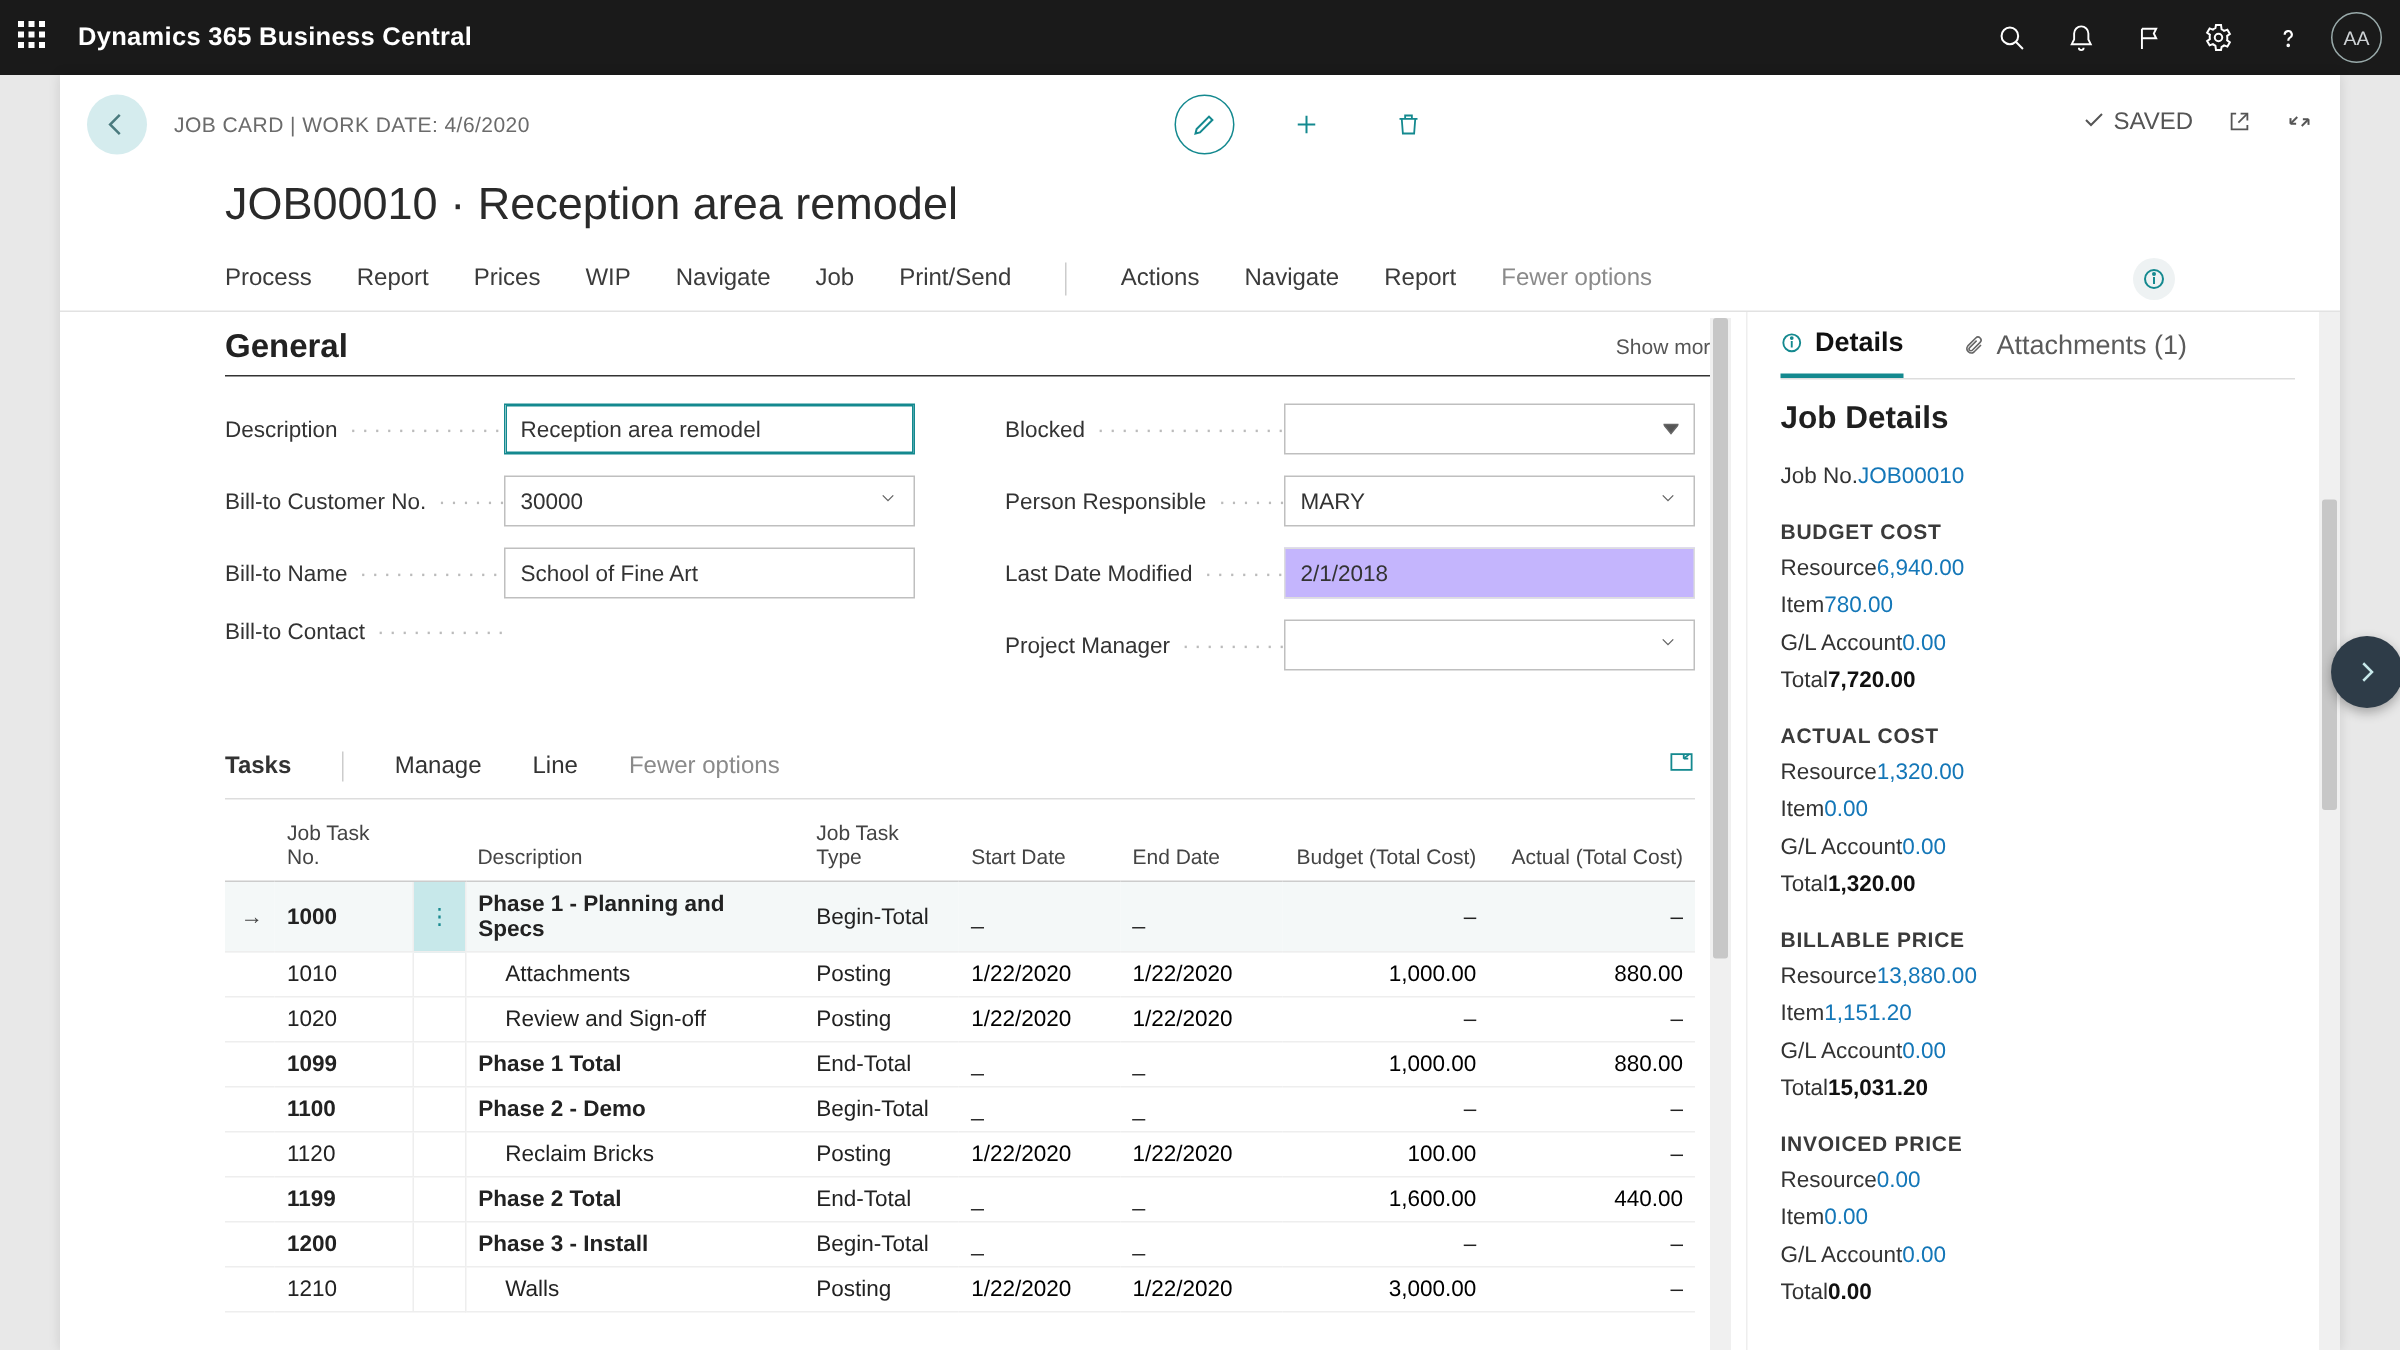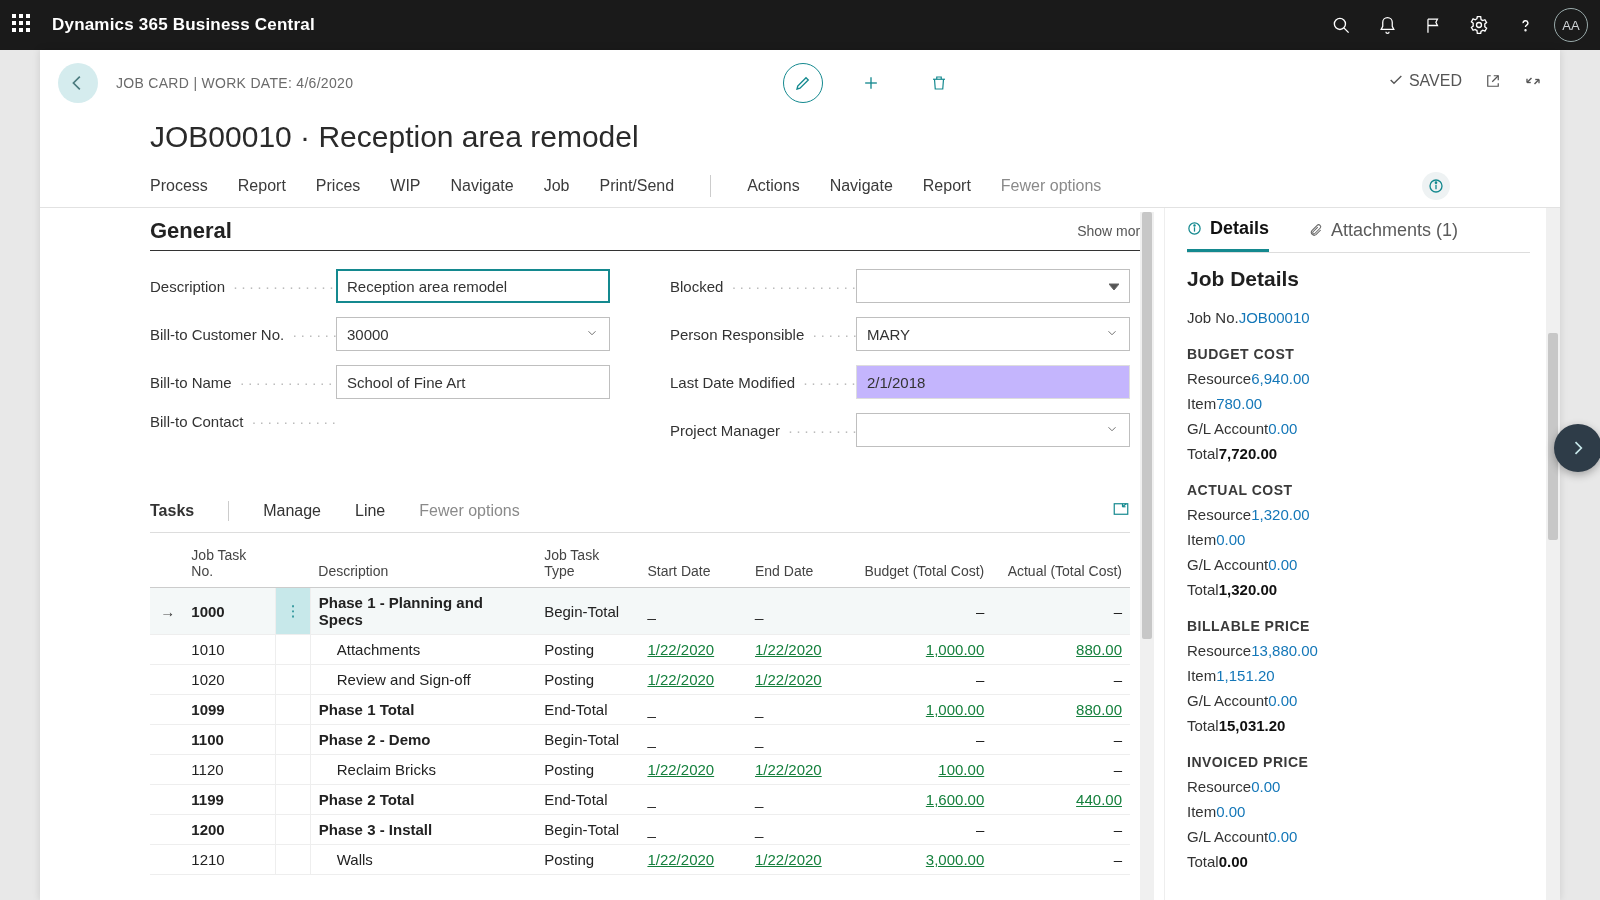--- a/index.html
+++ b/index.html
@@ -62,21 +62,21 @@
   .tasks-bar .cur { font-weight:600; }
   .tasks-bar .sep2 { width:1px; height:20px; background:#ccc; }
   .tasks-bar .fewer { color:#8a8a8a; }
   .tasks-bar .expand { margin-left:auto; cursor:pointer; }
 
   table.tasks { width: calc(100% - 18px); border-collapse: collapse; font-size:15px; color:#222; margin-top:8px; }
   table.tasks th { text-align:left; font-weight:400; color:#444; font-size:14px; padding: 6px 8px 8px; border-bottom:1px solid #ccc; vertical-align:bottom; }
   table.tasks th.r { text-align:right; }
   table.tasks td { padding: 6px 8px; border-bottom:1px solid #eee; height:30px; }
   table.tasks td.r { text-align:right; }
-  table.tasks td.link { color:#15803d; cursor:pointer;text-decoration:underline; }
+  table.tasks td.link { color:#000000; cursor:pointer; }
   table.tasks tr.bold td.desc { font-weight:700; }
   table.tasks tr.bold td.task-no { font-weight:700; }
   table.tasks tr.selected { background:#f4f8f8; }
   table.tasks tr.selected td.handle { background:#c7e8ea; }
   table.tasks td.handle { width:24px; border-left:1px solid #eee; border-right:1px solid #eee; text-align:center; }
   table.tasks td.arrow { width:24px; text-align:right; color:#444; }
   .indent1 { padding-left: 18px; display:inline-block; }
 
   
   .fact-tabs { display:flex; gap: 40px; border-bottom:1px solid #ddd; padding-bottom:0; }

